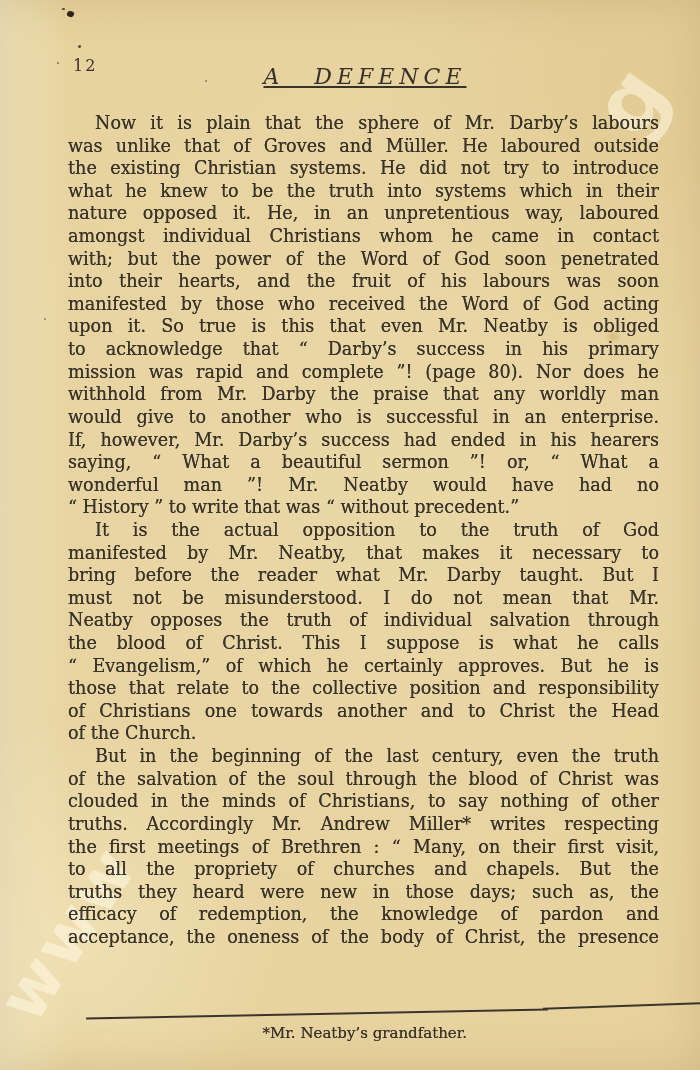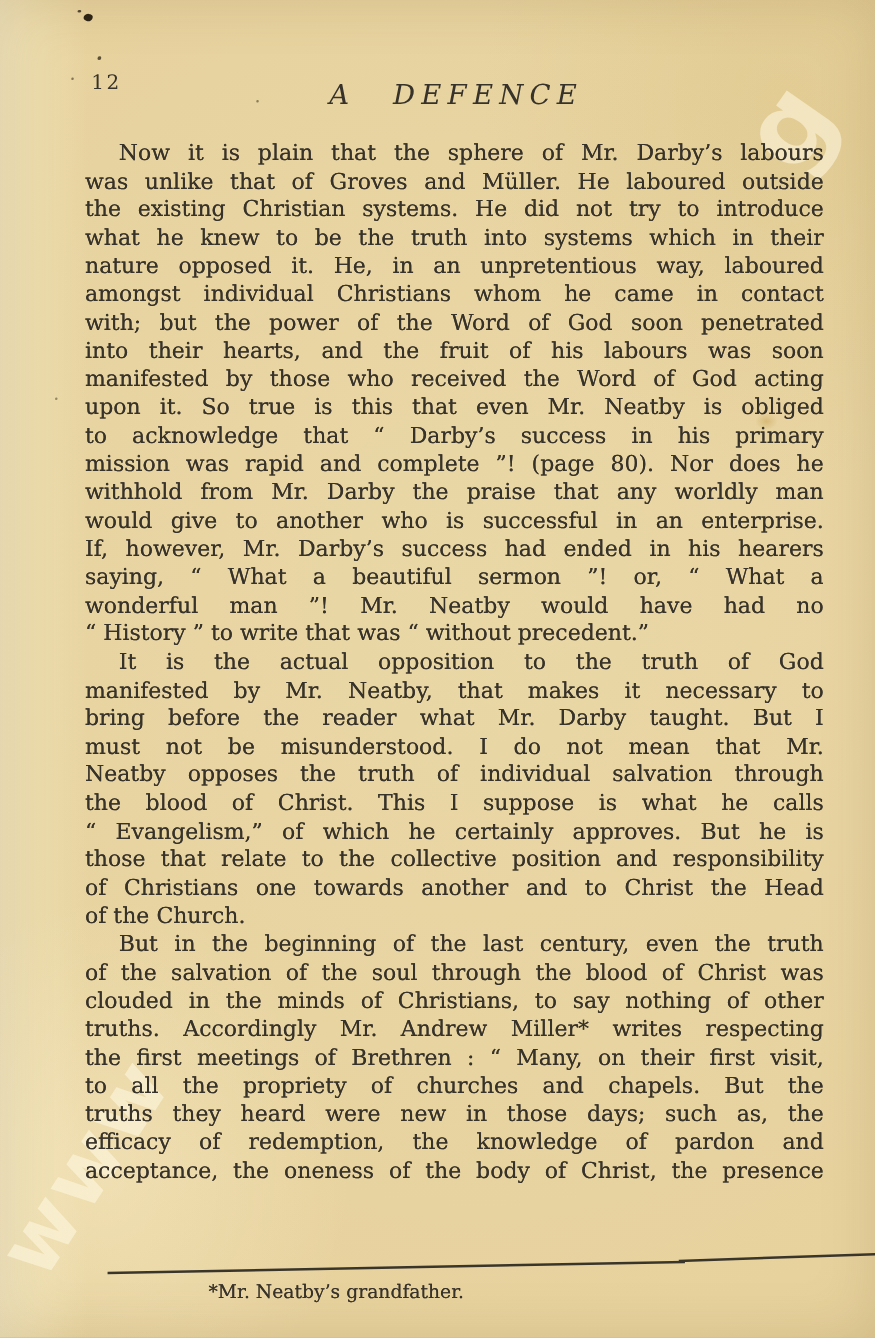--- a/index.html
+++ b/index.html
@@ -16,36 +16,36 @@
       radial-gradient(130% 95% at 55% 45%, #e9d7a6 0%, #e7d29e 60%, #ddc68c 100%);
     box-shadow: inset 0 0 45px rgba(120,90,40,0.18);
   }
   .page-number{
     position:absolute;left:73px;top:56px;
     font-size:16px;letter-spacing:2px;
   }
   .running-title{
     position:absolute;left:40px;right:10px;top:64px;
     text-align:center;font-style:italic;
-    font-size:22px;letter-spacing:5px;word-spacing:18px;
+    font-size:22px;letter-spacing:5px;word-spacing:18px;text-decoration:underline;
   }
   .body-text{
     position:absolute;left:68px;top:112px;width:591px;
     font-size:17.6px;line-height:22.62px;
     text-shadow:0 0 0.5px rgba(54,47,35,0.85);
   }
   .line{height:22.62px;text-align:justify;text-align-last:justify;}
   .line.noj{text-align:right;text-align-last:left;}
   .line.first{text-indent:27px;}
   .rule{position:absolute;height:1.8px;background:#3a352b;}
   .rule.seg1{left:86px;top:1013px;width:462px;transform:rotate(-1.1deg);}
   .rule.seg2{left:543px;top:1005px;width:160px;transform:rotate(-2deg);}
   .footnote{
-    position:absolute;left:89px;top:1024px;width:360px;
-    text-align:center;font-size:15px;
+    position:absolute;left:107px;top:1024px;width:360px;
+    text-align:right;font-size:15px;
     text-shadow:0 0 0.4px rgba(54,47,35,0.8);
   }
   .watermark{
     position:absolute;
     font-family:"DejaVu Sans", sans-serif;font-weight:bold;
     color:rgba(255,250,228,0.55);
     pointer-events:none;white-space:nowrap;
   }
   .wm1{left:-28px;top:895px;font-size:66px;letter-spacing:3px;transform:rotate(-57deg);}
   .wm2{left:600px;top:52px;font-size:84px;transform:rotate(-55deg);}

